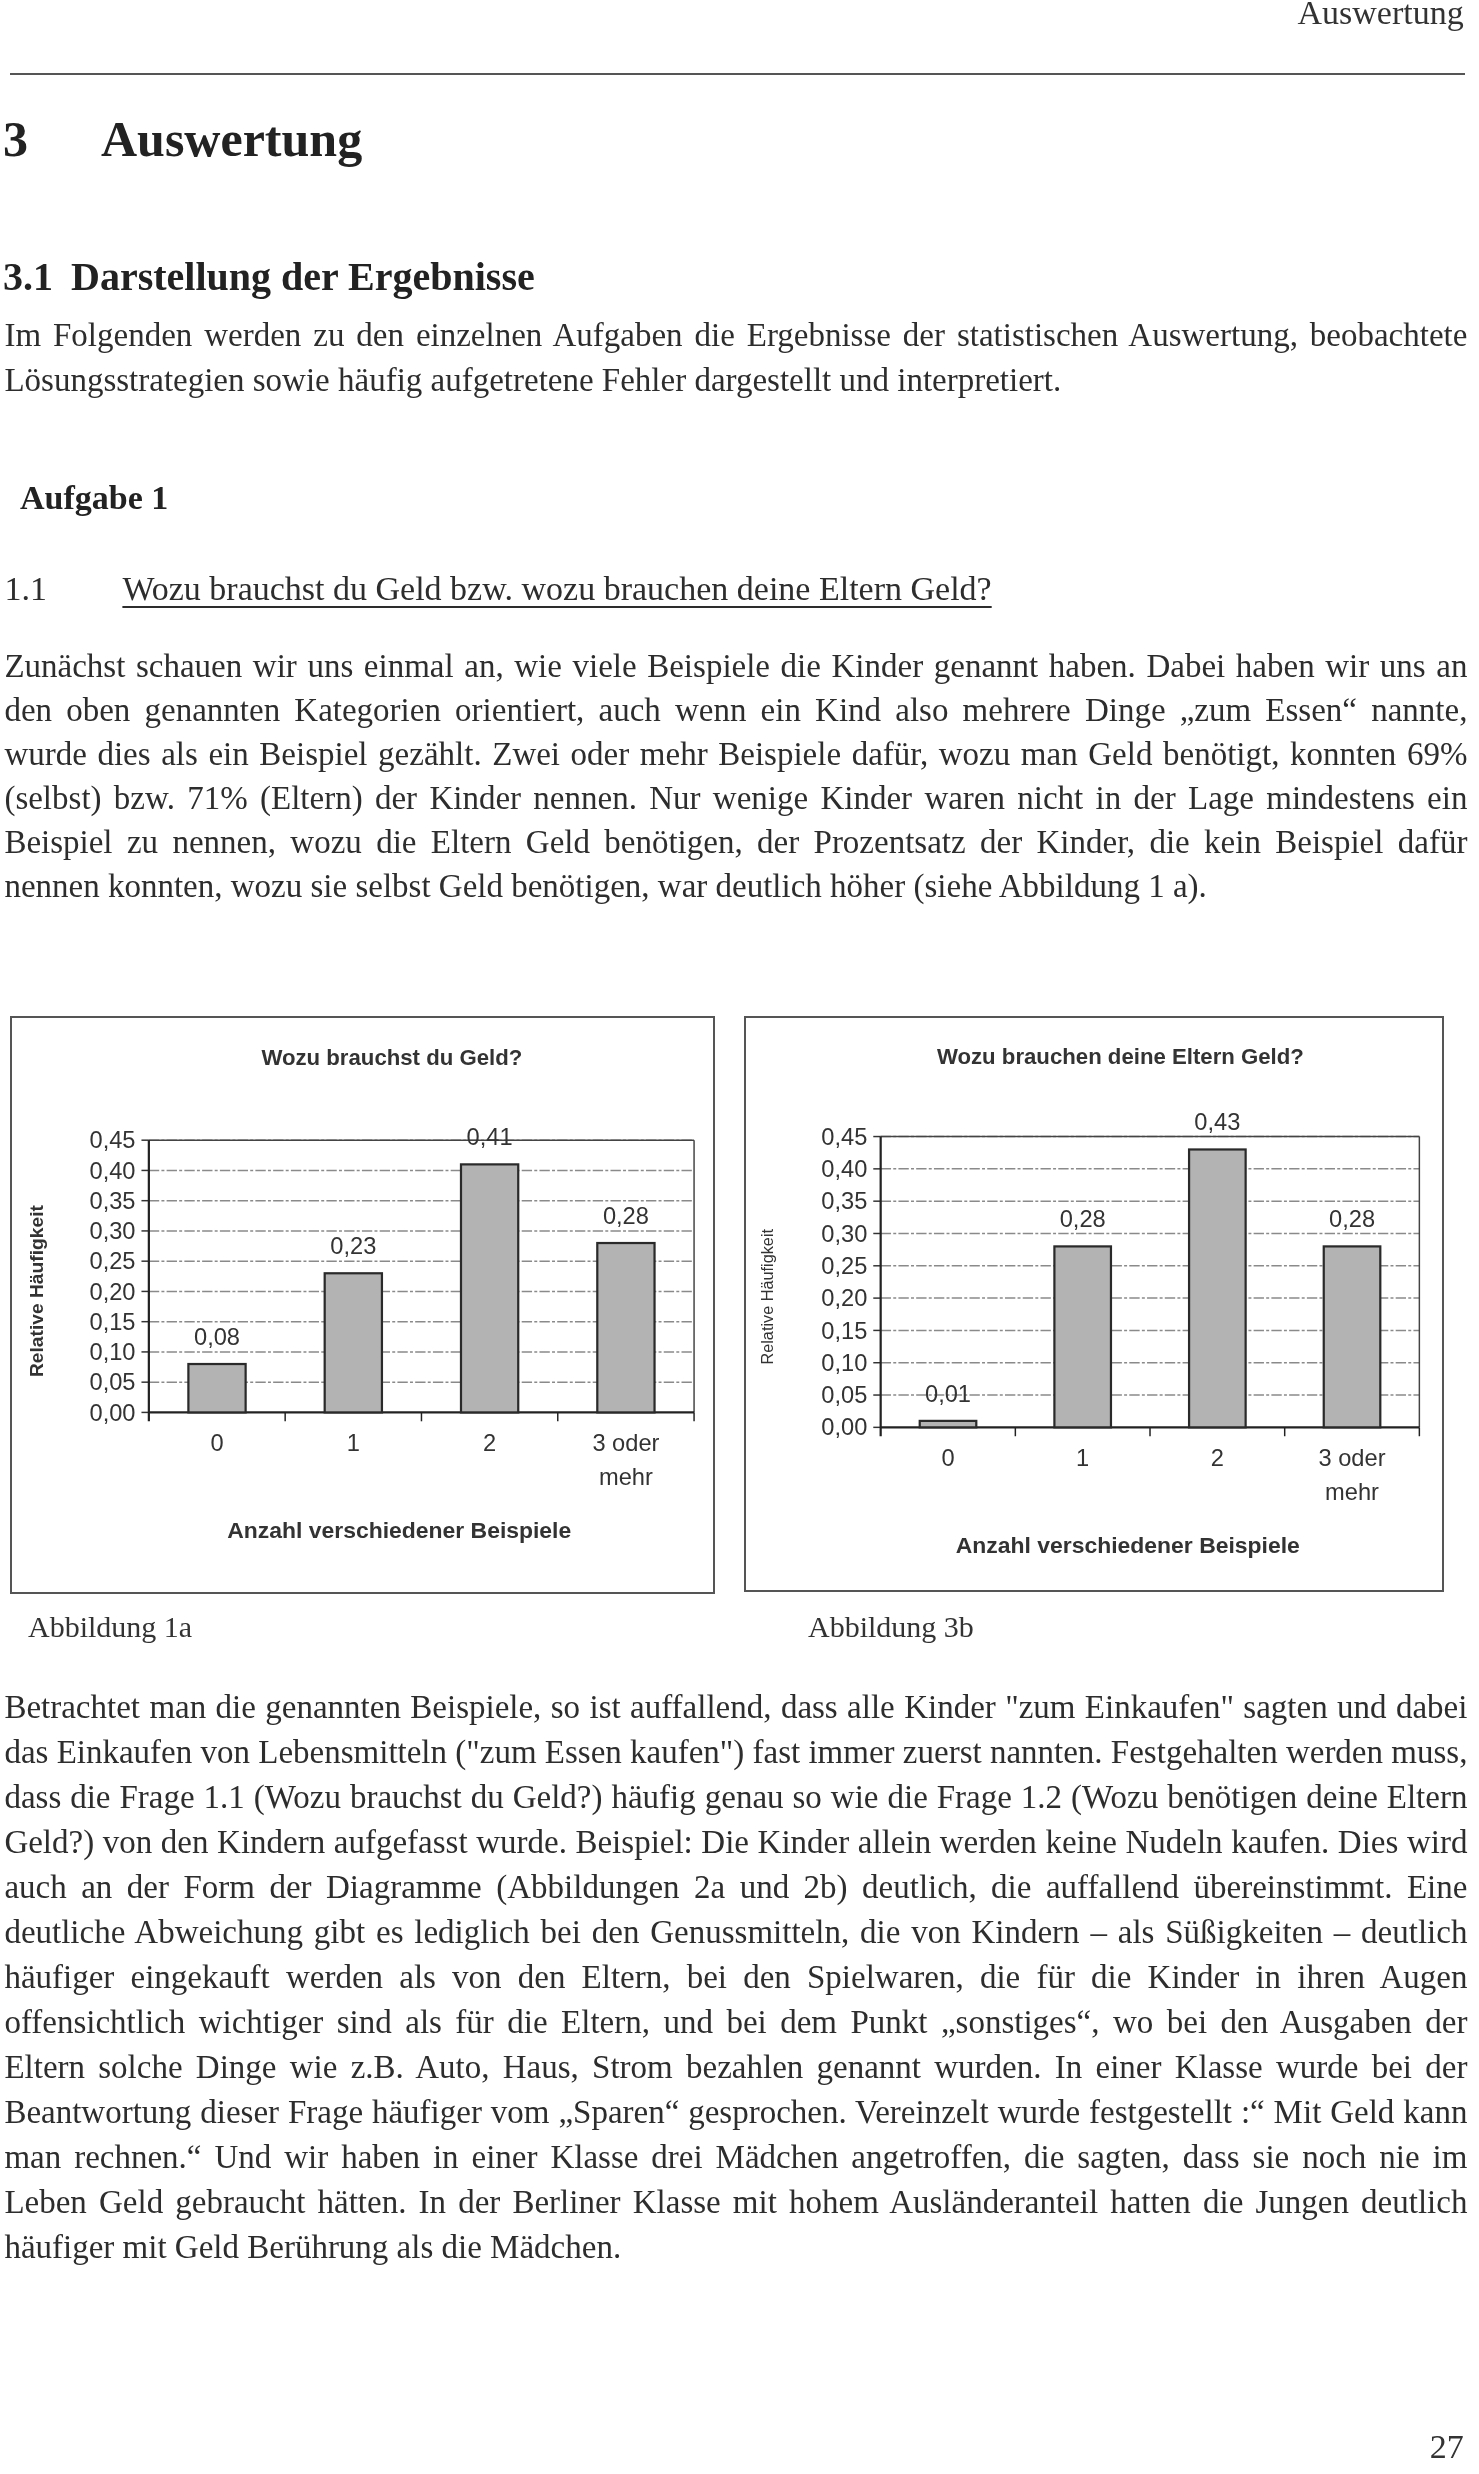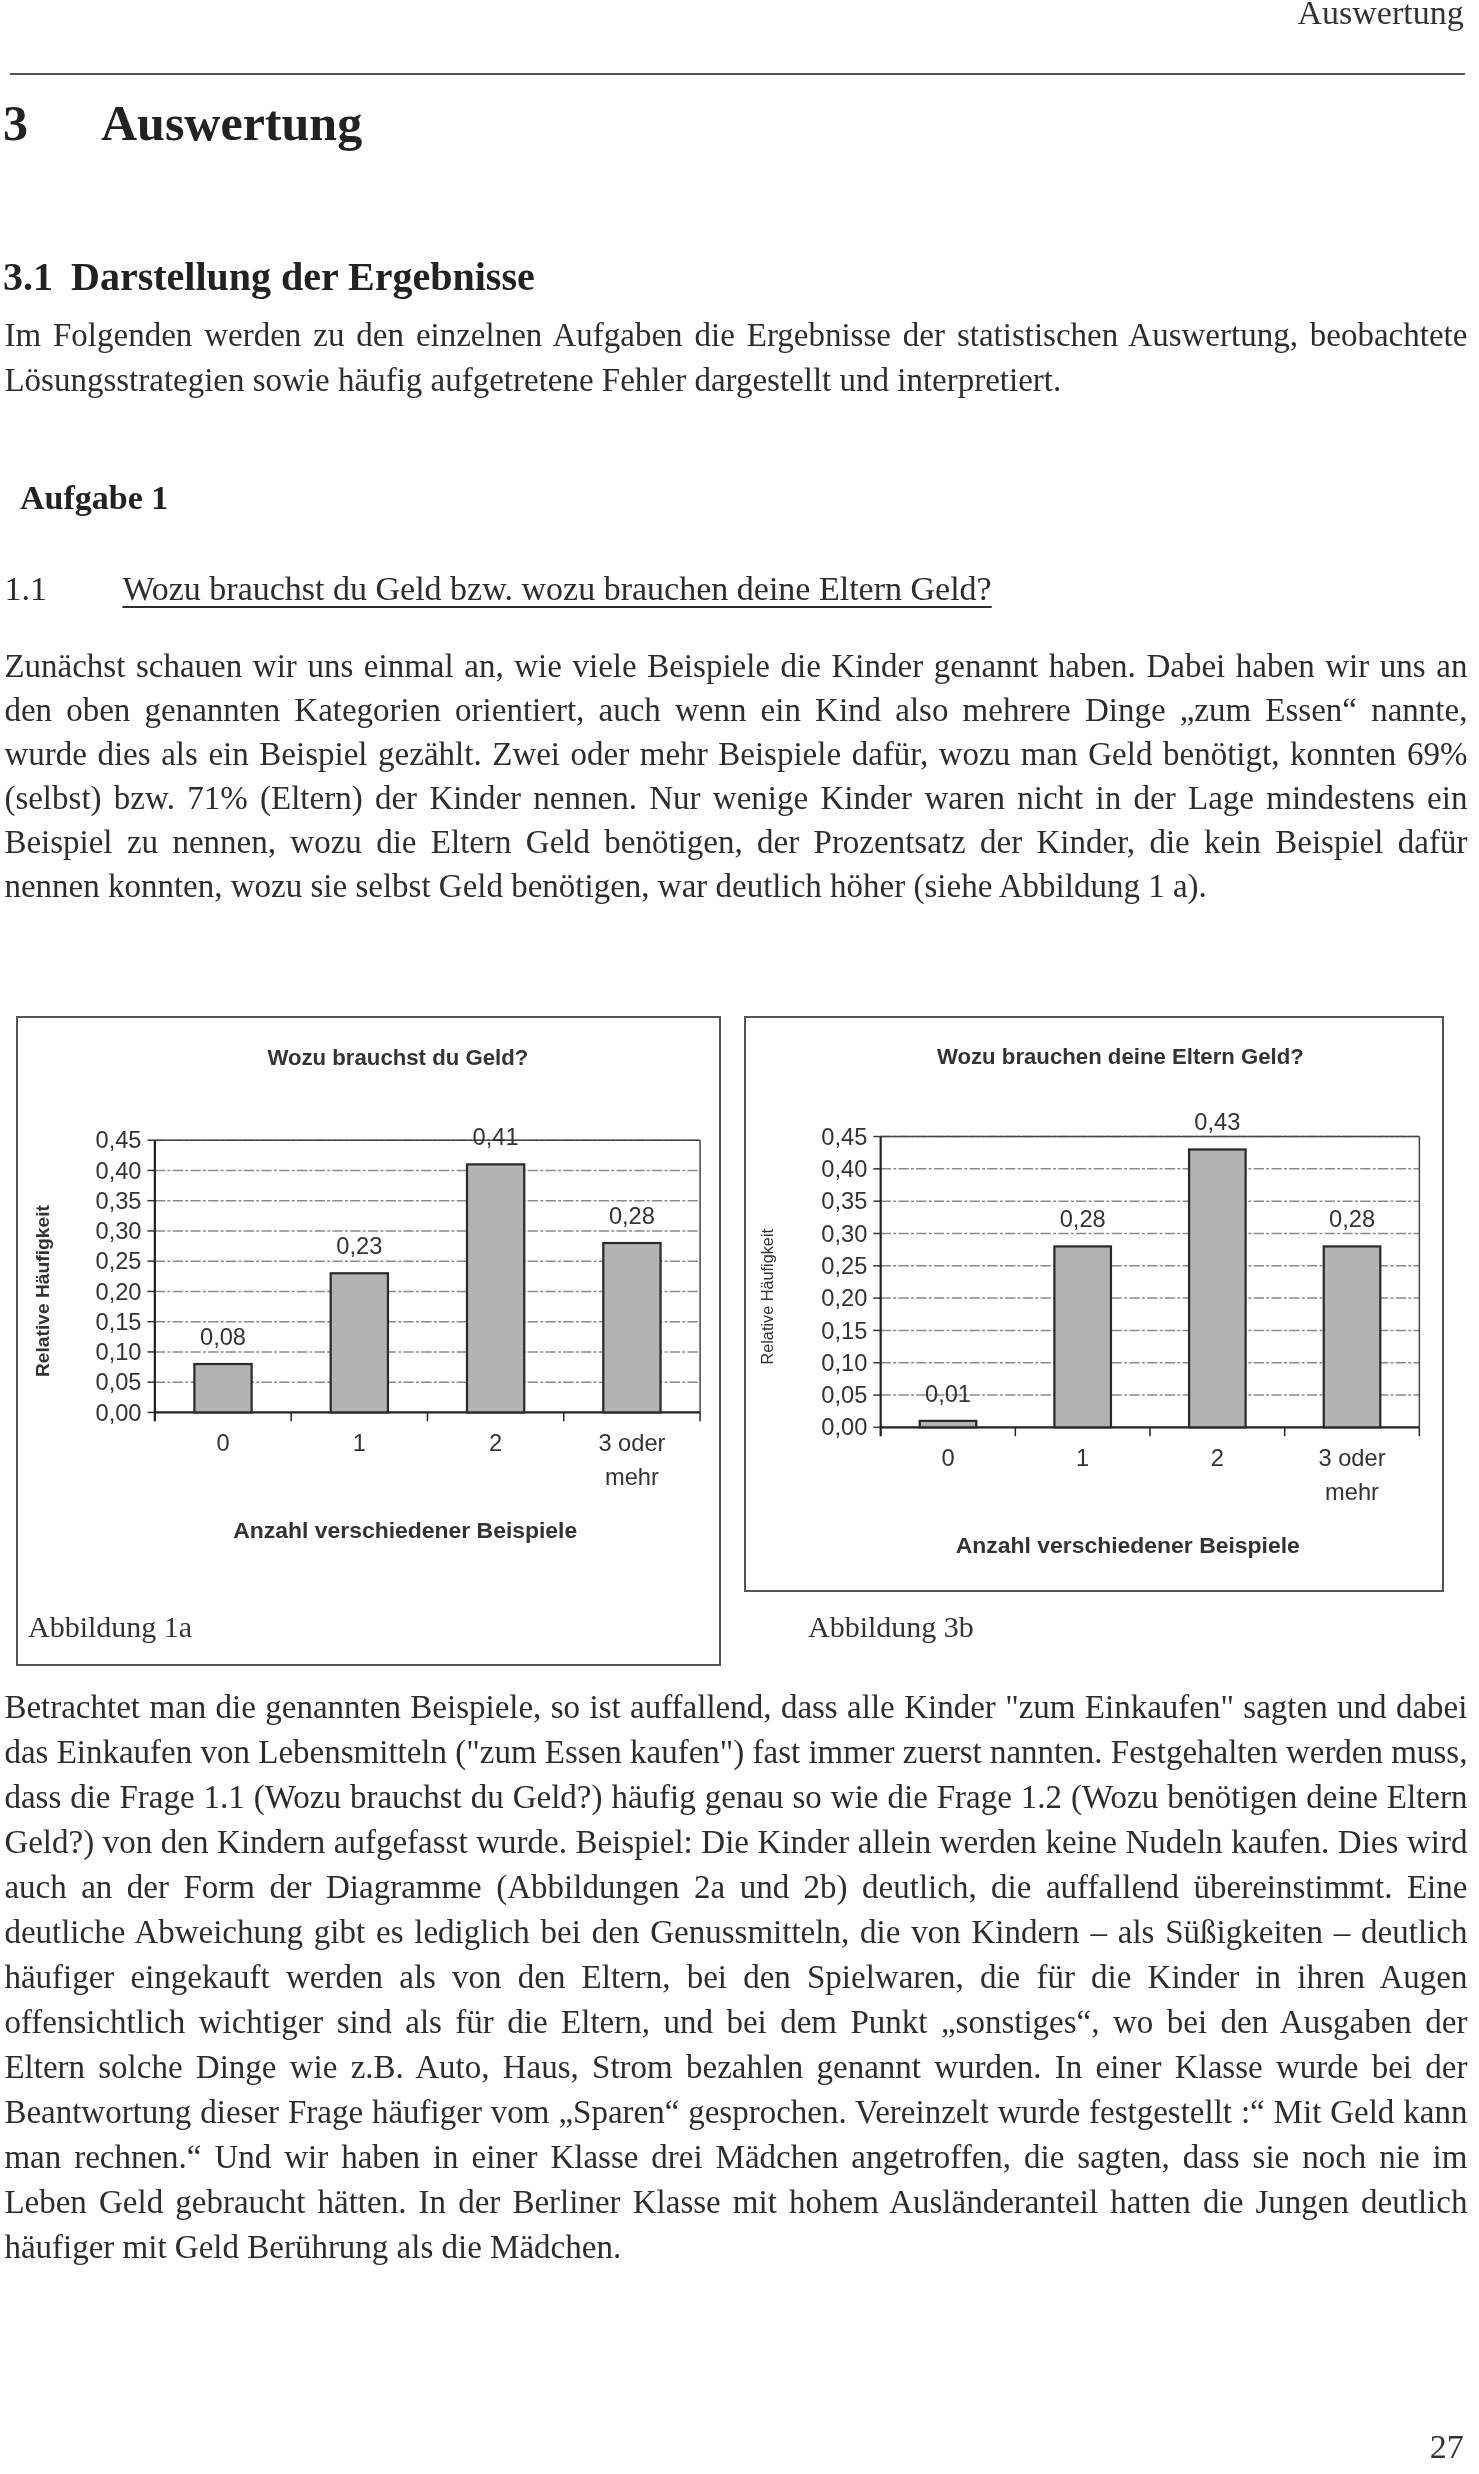--- a/index.html
+++ b/index.html
@@ -1,33 +1,33 @@
 <!DOCTYPE html>
 <html style="font-size:12px"><head>
 <meta charset="utf-8">
 <style>
   html, body { margin: 0; padding: 0; background: #ffffff; }
   body { width: 1480px; height: 2475px; position: relative; overflow: hidden;
          font-family: "Liberation Serif", serif; color: #2a2a2a; }
   .abs { position: absolute; }
   .running-head { right: 16.3px; top: -6px; font-size: 34px; color: #333; }
   .head-rule { left: 10.4px; top: 73px; width: 1455px; height: 0; border-top: 2.2px solid #555; }
-  .h1 { left: 3px; top: 94px; font-size: 50px; font-weight: bold; white-space: pre; color: #222; }
+  .h1 { left: 3px; top: 110px; font-size: 50px; font-weight: bold; white-space: pre; color: #222; }
   .h1 .num { display: inline-block; width: 98px; }
   .h2 { left: 3px; top: 211px; font-size: 40px; font-weight: bold; color: #222; }
   .h2 .num { display: inline-block; width: 68px; margin-top: 42px; }
   .para { left: 4.4px; width: 1463px; font-size: 33px; line-height: 45px; text-align: justify; color: #2d2d2d; }
   .p1 { top: 305px; margin-top: 8px; }
   .h3 { left: 20px; top: 479px; font-size: 34px; font-weight: bold; color: #222; }
   .h4 { left: 4.4px; top: 570px; font-size: 34px; color: #2d2d2d; text-decoration: underline; text-decoration-thickness: 2.2px; text-underline-offset: 6px; white-space: pre; }
   .h4 .num { display: inline-block; width: 118px; }
   .p2 { top: 644px; line-height: 44px; }
   .p3 { top: 1685px; line-height: 45px; }
   .fig-frame { border: 2.2px solid #555; background: #fff; box-sizing: border-box; }
-  .fig1 { left: 16px; top: 1016px; width: 705px; height: 650px; text-align: right; }
+  .fig1 { left: 10px; top: 1016px; width: 705px; height: 578px; text-align: right; }
   .fig2 { left: 744px; top: 1016px; width: 700px; height: 576px; text-decoration: underline; }
   .chart-svg { position: absolute; left: 0; top: 0; }
   .caption { font-size: 30px; color: #333; }
   .cap1 { left: 28px; top: 1610px; }
   .cap2 { left: 808px; top: 1610px; }
   .page-number { right: 16.3px; top: 2428px; font-size: 34px; color: #333; }
   svg text { font-family: "Liberation Sans", sans-serif; fill: #333; }
 </style>
 </head>
 <body>

